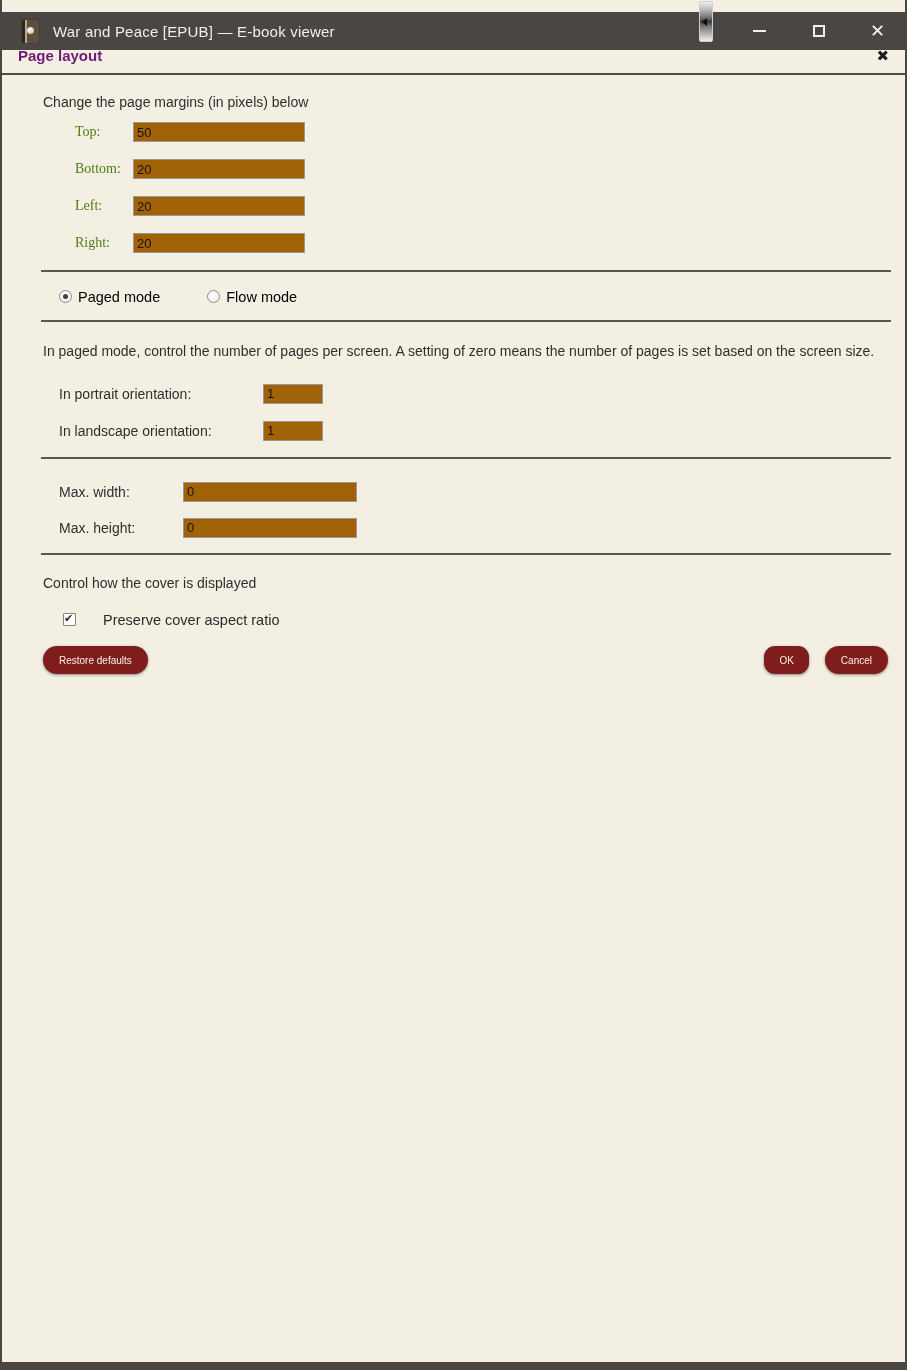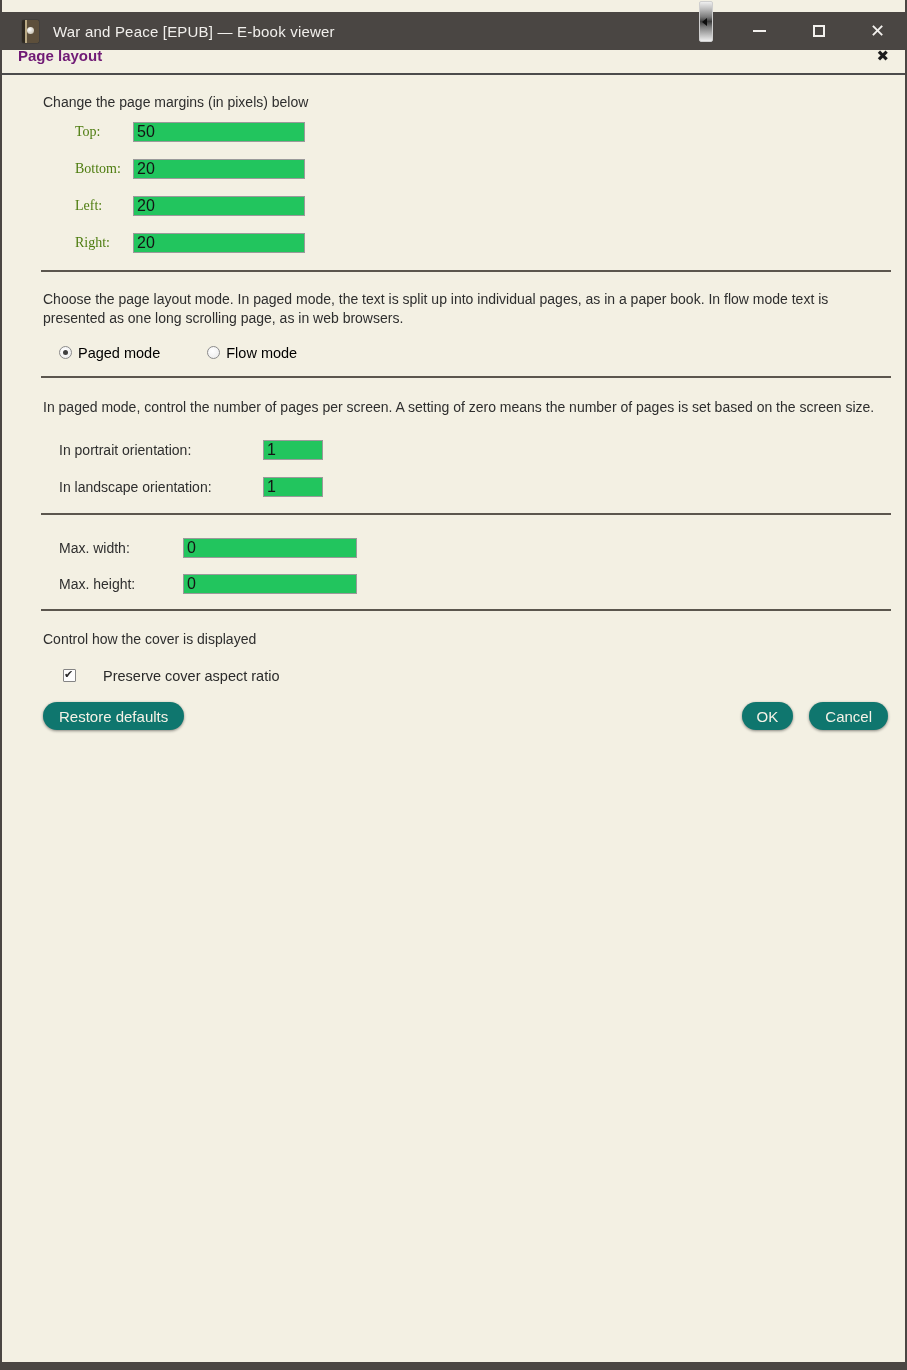--- a/index.html
+++ b/index.html
@@ -50,22 +50,22 @@
   .para{margin:0;line-height:19px;max-width:876px;}
   .hr{border:none;border-top:2px solid #5b564e;margin:0 -2px 0 -2px;height:0;}
   
 
   .sec-heading{margin:17px 0 0 0;line-height:17px;}
 
   .margin-rows{margin-top:11px;}
   .mrow{display:flex;align-items:center;height:20px;margin-bottom:17px;}
   .mrow .flabel{width:90px;padding-left:32px;font-size:14px;color:#4d7c0f;font-family:Liberation Serif, serif;}
   .tinput{
-    height:20px;border:1px solid #9a9a9a;background:#22c55e;color:#141414;
-    font-family:"Liberation Sans","DejaVu Sans",sans-serif;font-size:16px;padding:0 0 0 3px;outline:none;
+    height:20px;border:1px solid #9a9a9a;background:#a16207;color:#141414;
+    font-family:"Liberation Sans","DejaVu Sans",sans-serif;font-size:13px;padding:0 0 0 3px;outline:none;
   }
   .w172{width:172px;}
   .w60{width:60px;}
   .w174{width:174px;}
 
   .radio-row{display:flex;align-items:center;margin:17px 0 0 16px;height:15px;}
   .radio{width:13px;height:13px;border-radius:50%;border:1px solid #8b8b8b;
     background:radial-gradient(circle at 40% 35%,#ffffff,#e9e9e9);display:inline-block;position:relative;}
   .radio.checked::before{content:'';position:absolute;left:3px;top:3px;width:5px;height:5px;border-radius:50%;background:#3f3f3f;}
   .radio-label{margin-left:6px;font-size:14.5px;color:#000000;}
@@ -80,26 +80,26 @@
   .arow .flabel{width:140px;padding-left:16px;font-size:14px;}
 
   .chk-row{display:flex;align-items:center;margin:19px 0 0 20px;height:15px;gap:20px;}
   .checkbox{width:13px;height:13px;border:1px solid #848484;background:#fdfdfd;display:inline-block;
     position:relative;border-radius:1px;}
   .checkbox.checked::before{content:'✔';position:absolute;left:0px;top:-2px;font-size:11px;color:#2b2b2b;}
   .chk-label{margin-left:7px;font-size:14.5px;color:#2a2a2a;}
 
   .btn-row{display:flex;align-items:center;margin-top:19px;padding-right:1px;}
   .btn{
-    height:28px;border:none;border-radius:14px;background:#0f766e;color:#f6f2e7;
-    font-family:"Liberation Sans","DejaVu Sans",sans-serif;font-size:15px;padding:0 16px;
+    height:28px;border:none;border-radius:14px;background:#7f1d1d;color:#f6f2e7;
+    font-family:"Liberation Sans","DejaVu Sans",sans-serif;font-size:10px;padding:0 16px;
     box-shadow:0 1px 3px rgba(0,0,0,.45);cursor:default;
   }
   .btn-restore{margin-right:auto;}
-  .btn-ok{margin-right:16px;padding:0 15px;}
+  .btn-ok{margin-right:16px;padding:0 15px;border-radius:11px;}
 </style>
 </head>
 <body>
 
 <div class="window">
 
   <div class="titlebar">
     <span class="app-icon"></span>
     <span class="win-title">War and Peace [EPUB] — E-book viewer</span>
     <span class="tb-spacer"></span>
@@ -139,21 +139,20 @@
         <input class="tinput w172" value="20" style="">
       </div>
       <div class="mrow">
         <label class="flabel">Right:</label>
         <input class="tinput w172" value="20" style="">
       </div>
     </div>
 
     <hr class="hr" style="margin-top:8px;">
 
-    <p class="para" style="margin-top:18px;">Choose the page layout mode. In paged mode, the text is split up into individual pages, as in a paper book. In flow mode text is presented as one long scrolling page, as in web browsers.</p>
     <div class="radio-row">
       <span class="radio-opt">
         <span class="radio checked"></span>
         <span class="radio-label">Paged mode</span>
       </span>
       <span class="radio-gap"></span>
       <span class="radio-opt">
         <span class="radio"></span>
         <span class="radio-label">Flow mode</span>
       </span>

